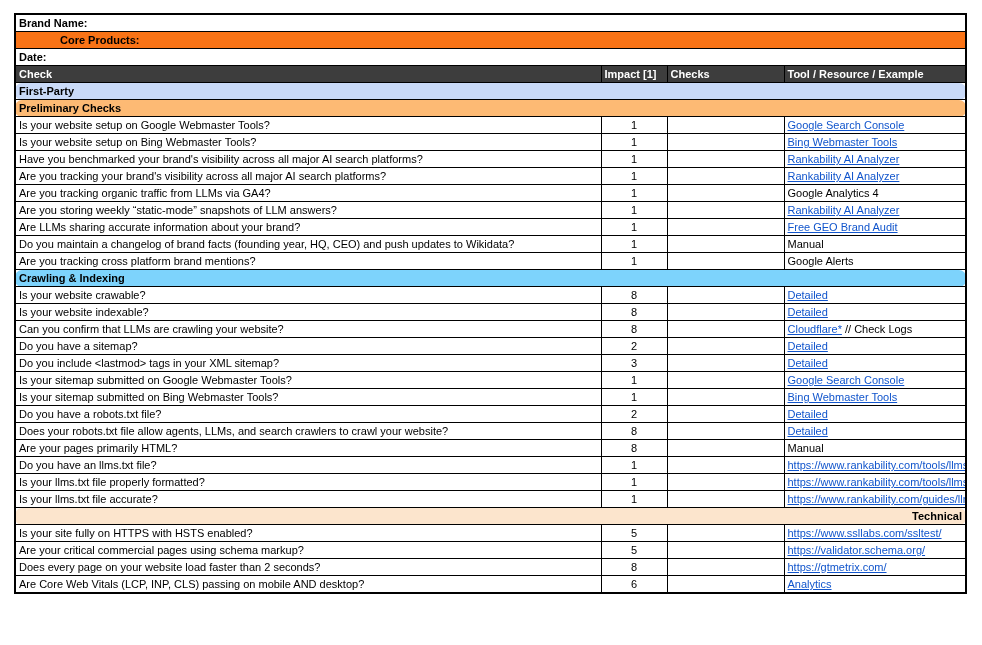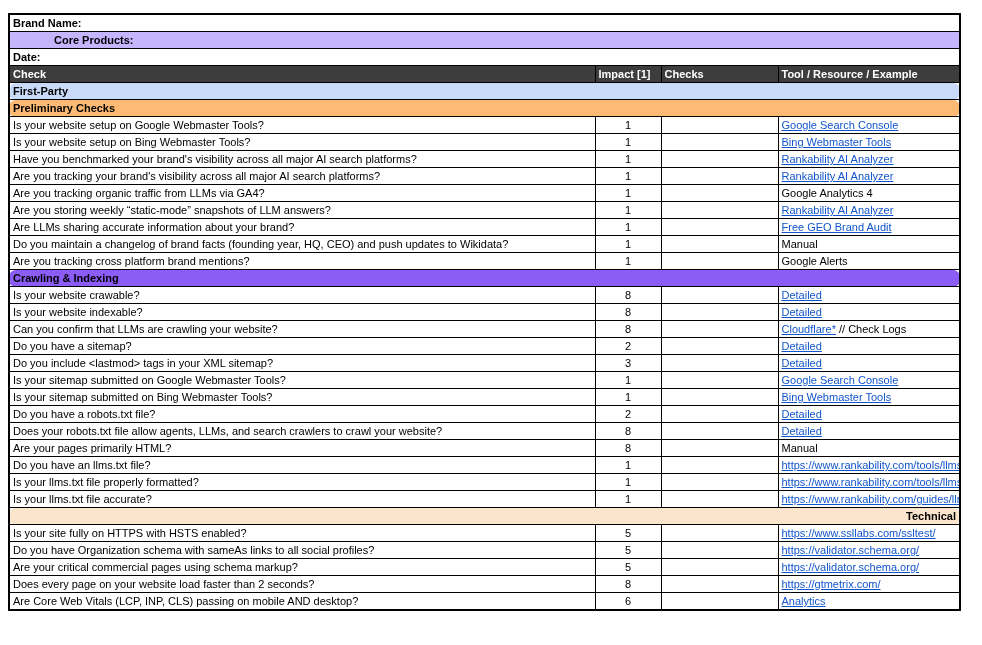--- a/index.html
+++ b/index.html
@@ -1,21 +1,21 @@
 <!DOCTYPE html>
 <html><head>
 <meta charset="utf-8">
 <style>
   html,body{margin:0;padding:0;}
   body{
     width:982px;height:645px;background:#ffffff;
     font-family:"Liberation Sans", sans-serif;
     position:relative;overflow:hidden;
   }
-  .sheet{position:absolute;left:8px;top:13px;}
+  .sheet{position:absolute;left:14px;top:13px;}
   table.grid{
     border-collapse:collapse;table-layout:fixed;width:951px;
     border:2px solid #000;
   }
   col.c-check{width:586px;}
   col.c-impact{width:66px;}
   col.c-status{width:117px;}
   col.c-tool{width:182px;}
   td{
     border:1px solid #000;
@@ -47,21 +47,21 @@
       <col class="c-check">
         <col class="c-impact">
         <col class="c-status">
         <col class="c-tool">
     </colgroup>
     <tbody>
       <tr>
           <td class="info" colspan="4" style="background: rgb(255, 255, 255);">Brand Name:</td>
         </tr>
         <tr>
-          <td class="info" colspan="4" style="background: #c4b5fd; padding-left: 44px;">Core Products:</td>
+          <td class="info" colspan="4" style="background: #f97316; padding-left: 44px;">Core Products:</td>
         </tr>
         <tr>
           <td class="info" colspan="4" style="background: rgb(255, 255, 255);">Date:</td>
         </tr>
         <tr id="header-row">
         <td class="th">Check</td>
         <td class="th">Impact [1]</td>
         <td class="th">Checks</td>
         <td class="th">Tool / Resource / Example</td>
       </tr>
@@ -119,21 +119,21 @@
           <td class="status"></td>
           <td class="tool"><span class="plain">Manual</span></td>
         </tr>
         <tr>
           <td class="check">Are you tracking cross platform brand mentions?</td>
           <td class="impact">1</td>
           <td class="status"></td>
           <td class="tool"><span class="plain">Google Alerts</span></td>
         </tr>
         <tr>
-          <td class="section" colspan="4" style="background: #8b5cf6;">Crawling &amp; Indexing</td>
+          <td class="section" colspan="4" style="background: #7dd3fc;">Crawling &amp; Indexing</td>
         </tr>
         <tr>
           <td class="check">Is your website crawable?</td>
           <td class="impact">8</td>
           <td class="status"></td>
           <td class="tool"><span class="link">Detailed</span></td>
         </tr>
         <tr>
           <td class="check">Is your website indexable?</td>
           <td class="impact">8</td>
@@ -207,26 +207,20 @@
           <td class="tool"><span class="link">https://www.rankability.com/guides/llms</span></td>
         </tr>
         <tr>
           <td class="section" colspan="4" style="background: rgb(252, 229, 205); text-align: right;">Technical</td>
         </tr>
         <tr>
           <td class="check">Is your site fully on HTTPS with HSTS enabled?</td>
           <td class="impact">5</td>
           <td class="status"></td>
           <td class="tool"><span class="link">https://www.ssllabs.com/ssltest/</span></td>
-        </tr>
-        <tr>
-          <td class="check">Do you have Organization schema with sameAs links to all social profiles?</td>
-          <td class="impact">5</td>
-          <td class="status"></td>
-          <td class="tool"><span class="link">https://validator.schema.org/</span></td>
         </tr>
         <tr>
           <td class="check">Are your critical commercial pages using schema markup?</td>
           <td class="impact">5</td>
           <td class="status"></td>
           <td class="tool"><span class="link">https://validator.schema.org/</span></td>
         </tr>
         <tr>
           <td class="check">Does every page on your website load faster than 2 seconds?</td>
           <td class="impact">8</td>

